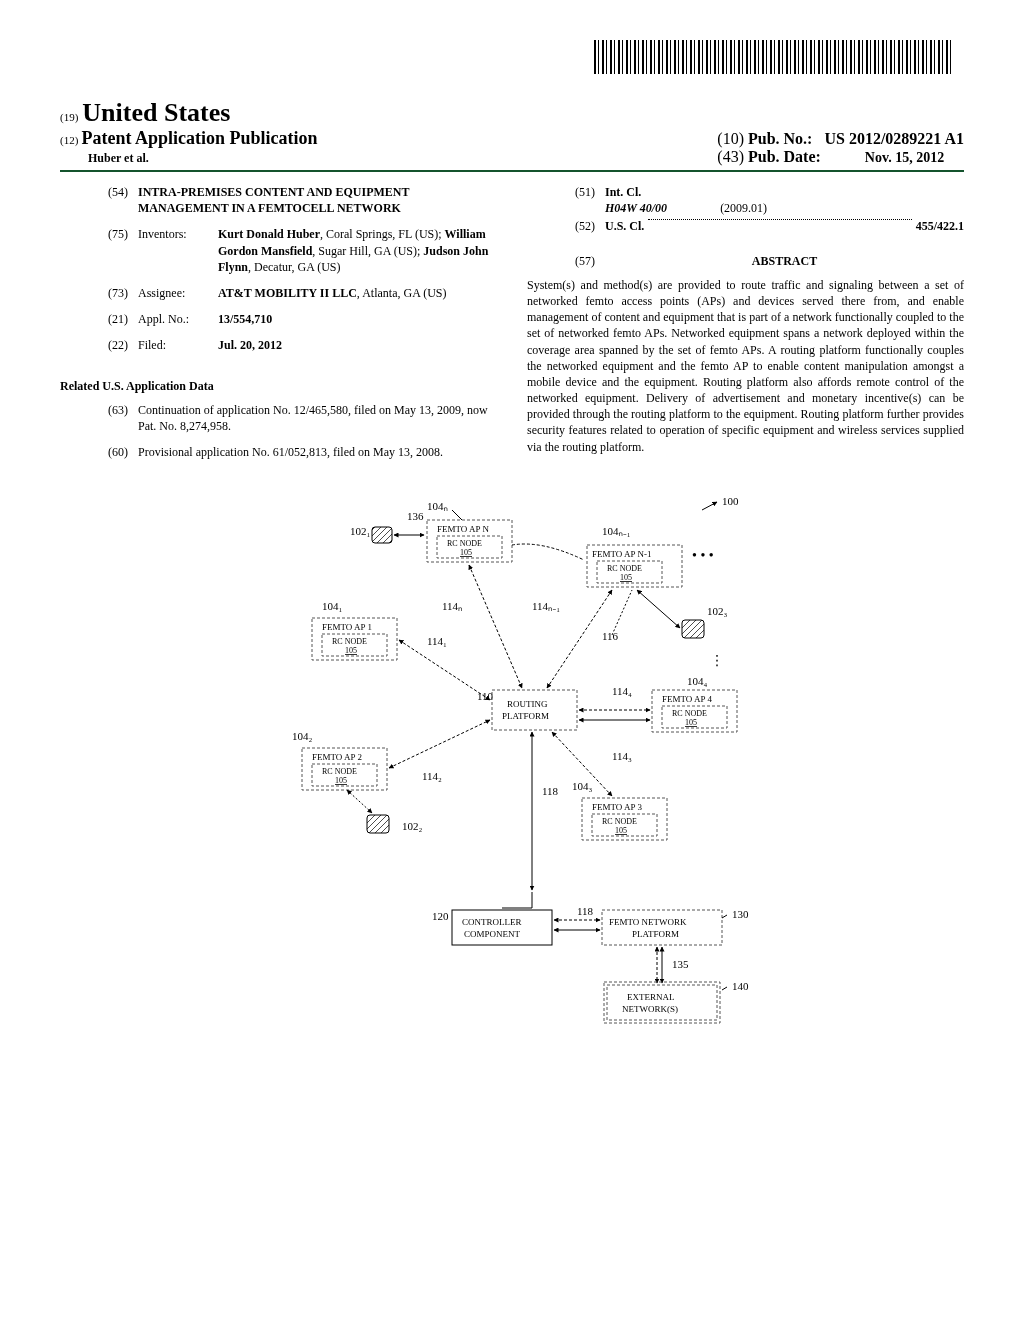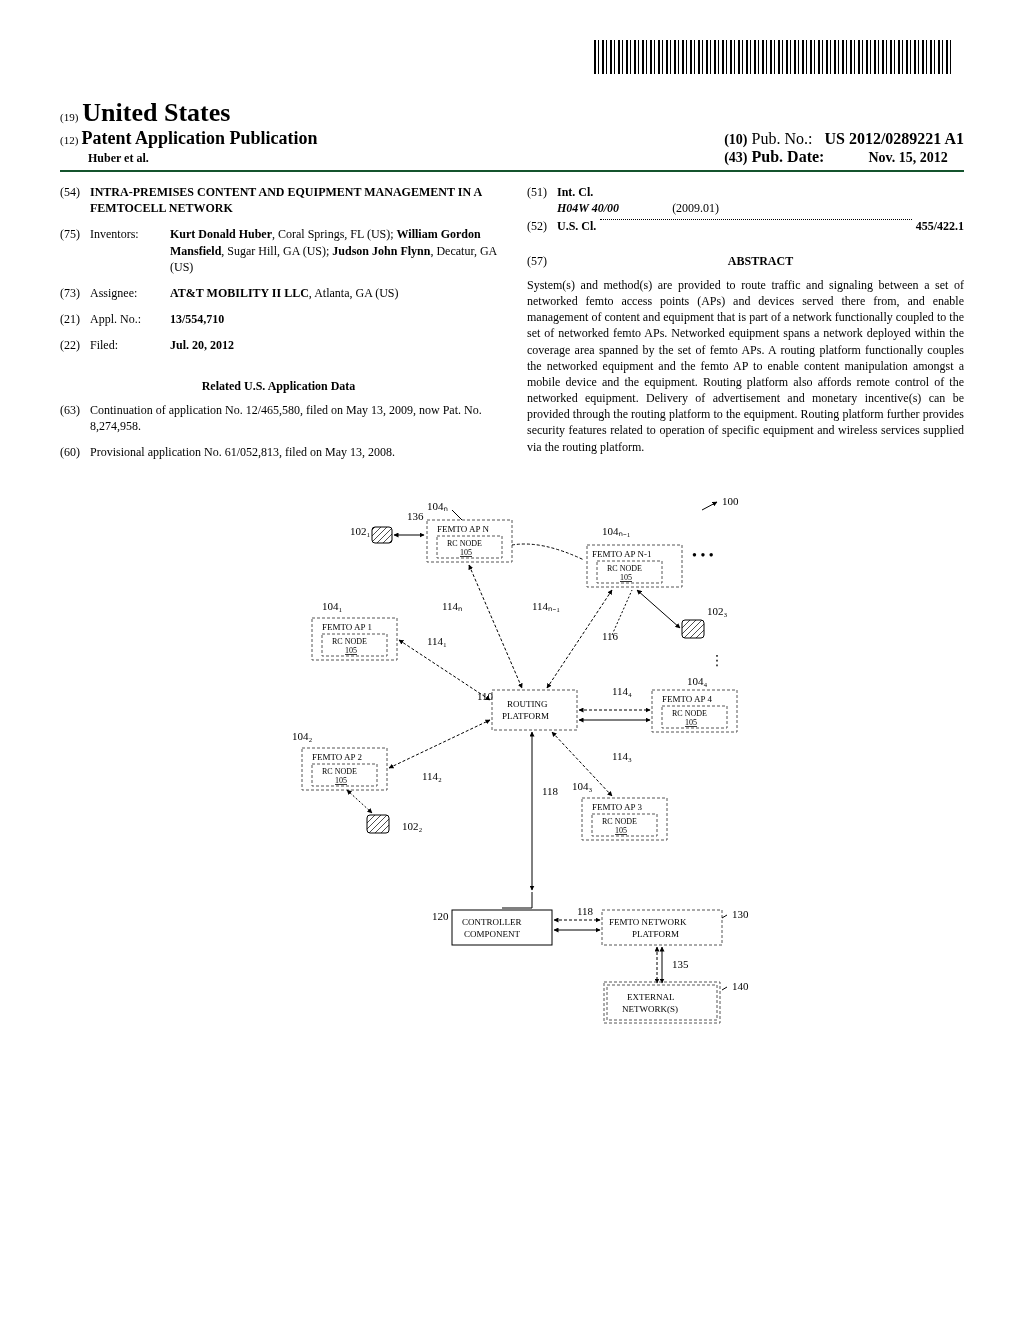--- a/index.html
+++ b/index.html
@@ -59,22 +59,22 @@
   }
   .authors-line {
     font-size: 12px;
     font-weight: bold;
     margin-top: 2px;
   }
   .pub-no-line {
     font-size: 16px;
   }
   .pub-no-label-prefix {
-    font-size: 14px;
-    font-weight: bold;
+    font-size: 16px;
+    font-weight: normal;
   }
   .pub-date-line {
     font-size: 16px;
   }
   .pub-date-val {
     font-size: 14px;
     font-weight: bold;
     margin-left: 40px;
   }
   .body-columns {
@@ -86,20 +86,21 @@
     font-size: 12px;
     line-height: 1.35;
   }
   .field-row {
     display: flex;
     margin-bottom: 10px;
   }
   .field-code {
     width: 30px;
     flex-shrink: 0;
+    margin-left: 48px;
   }
   .field-label {
     width: 80px;
     flex-shrink: 0;
   }
   .field-value {
     flex: 1;
   }
   .title-text {
     font-weight: bold;
@@ -123,21 +124,21 @@
     flex: 1;
     margin: 0 4px 3px 4px;
     height: 1px;
   }
   .uscl-row {
     display: flex;
     align-items: flex-start;
   }
   .related-header {
     font-weight: bold;
-    text-align: center;
+    text-align: left;
     margin: 24px 0 8px 0;
   }
   .figure-area {
     text-align: center;
     margin-top: 20px;
   }
   .figure-placeholder {
     display: inline-block;
     width: 560px;
     height: 540px;
@@ -178,21 +179,21 @@
       </div>
       <div>
         <span class="pub-line-prefix">(12)</span>
         <span class="pub-line">Patent Application Publication</span>
       </div>
       <div class="authors-line" style="padding-left:28px">Huber et al.</div>
     </div>
     <div style="text-align:left">
       <div class="pub-no-line">
         <span class="pub-no-label-prefix">(10)</span>
-        <span style="font-weight:normal">Pub. No.:</span>
+        <span style="font-weight:bold">Pub. No.:</span>
         <span style="font-weight:bold; margin-left:8px">US 2012/0289221 A1</span>
       </div>
       <div class="pub-date-line">
         <span class="pub-no-label-prefix">(43)</span>
         <span style="font-weight:bold">Pub. Date:</span>
         <span class="pub-date-val">Nov. 15, 2012</span>
       </div>
     </div>
   </div>
 </div>

